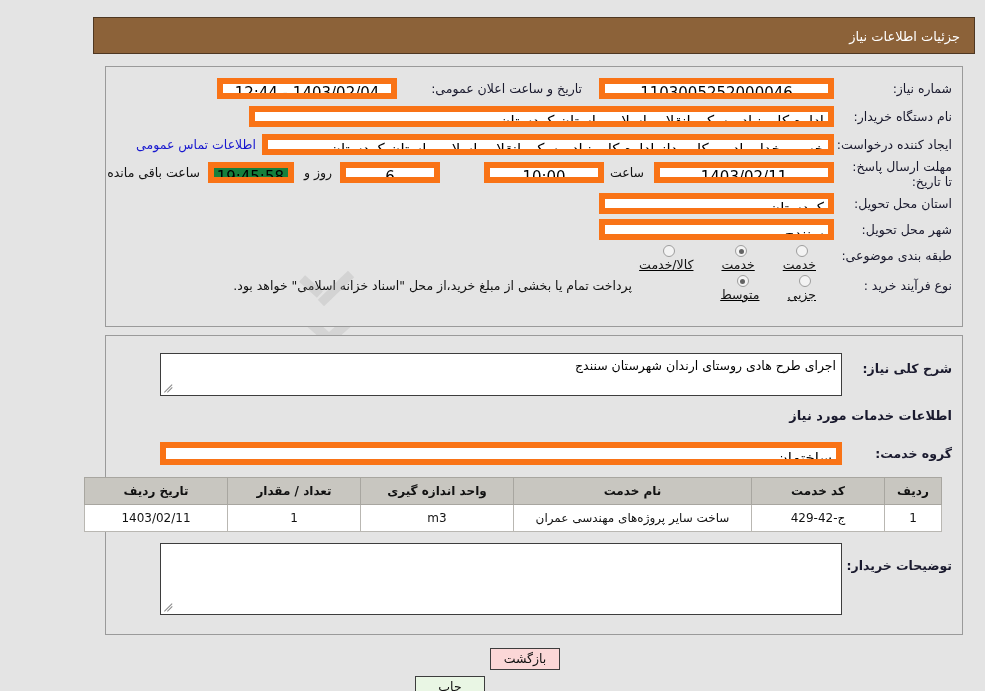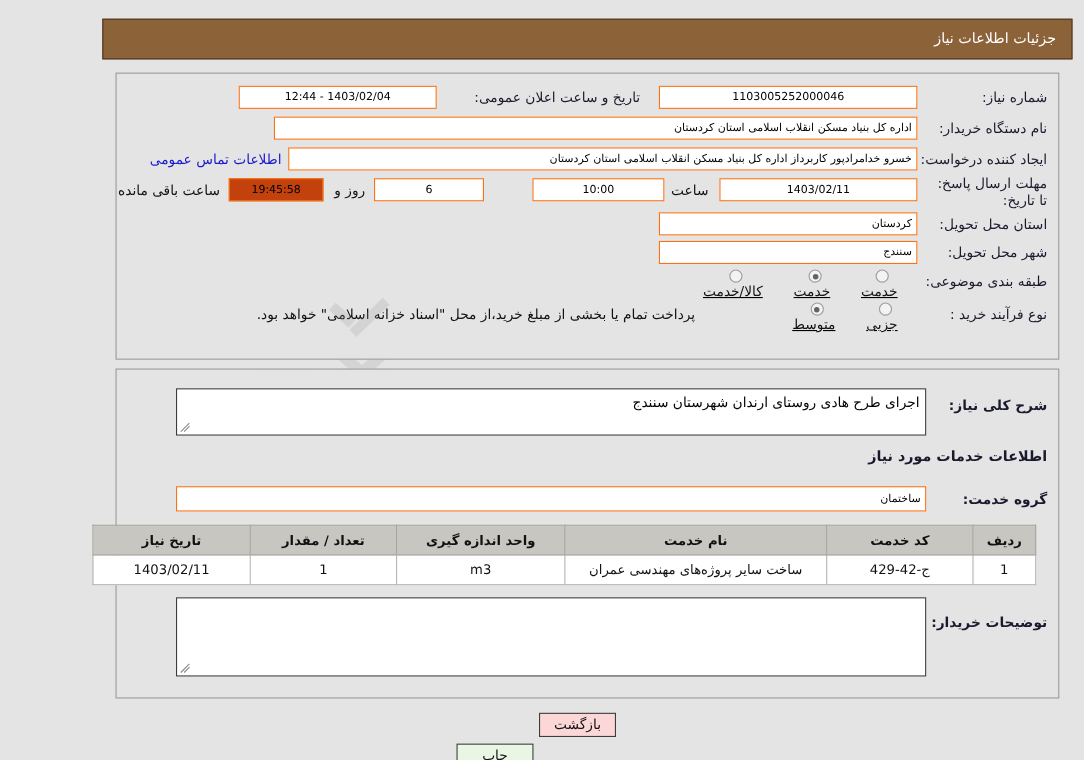--- a/index.html
+++ b/index.html
@@ -56,34 +56,34 @@
     color: #1a1a2e;
     white-space: nowrap;
     text-align: right;
     direction: rtl;
   }
   .lbl.bold { font-weight: bold; }
 
   .fld {
     position: absolute;
     background: #ffffff;
-    border: 1px solid #f97316;
-    box-sizing: border-box;
-    font-size: 10px;
+    border: 6px solid #f97316;
+    box-sizing: border-box;
+    font-size: 15px;
     color: #000000;
     line-height: 19px;
     height: 21px;
     padding: 0 4px;
     white-space: nowrap;
     overflow: hidden;
     direction: rtl;
   }
   .fld.center { text-align: center; }
   .fld.right  { text-align: right; }
-  .fld.yellow { background: #c2410c; }
+  .fld.yellow { background: #15803d; }
 
   .link {
     position: absolute;
     font-size: 12.5px;
     color: #1818cf;
     white-space: nowrap;
     cursor: pointer;
     direction: rtl;
   }
 
@@ -367,21 +367,21 @@
     <div class="fld right" style="right:120px; top:106px; width:682px; height:23px; line-height:21px;">ساختمان</div>
 
     <table class="grid" id="services-table" style="right:20px; top:141px; width:858px;">
       <thead>
         <tr>
             <th style="width: 44px;">ردیف</th>
             <th style="width: 120px;">کد خدمت</th>
             <th>نام خدمت</th>
             <th style="width: 140px;">واحد اندازه گیری</th>
             <th style="width: 120px;">تعداد / مقدار</th>
-            <th style="width: 130px;">تاریخ نیاز</th>
+            <th style="width: 130px;">تاریخ ردیف</th>
           </tr>
       </thead>
       <tbody>
           <tr>
             <td>1</td>
             <td>ج-42-429</td>
             <td>ساخت سایر پروژه‌های مهندسی عمران</td>
             <td>m3</td>
             <td>1</td>
             <td>1403/02/11</td>

